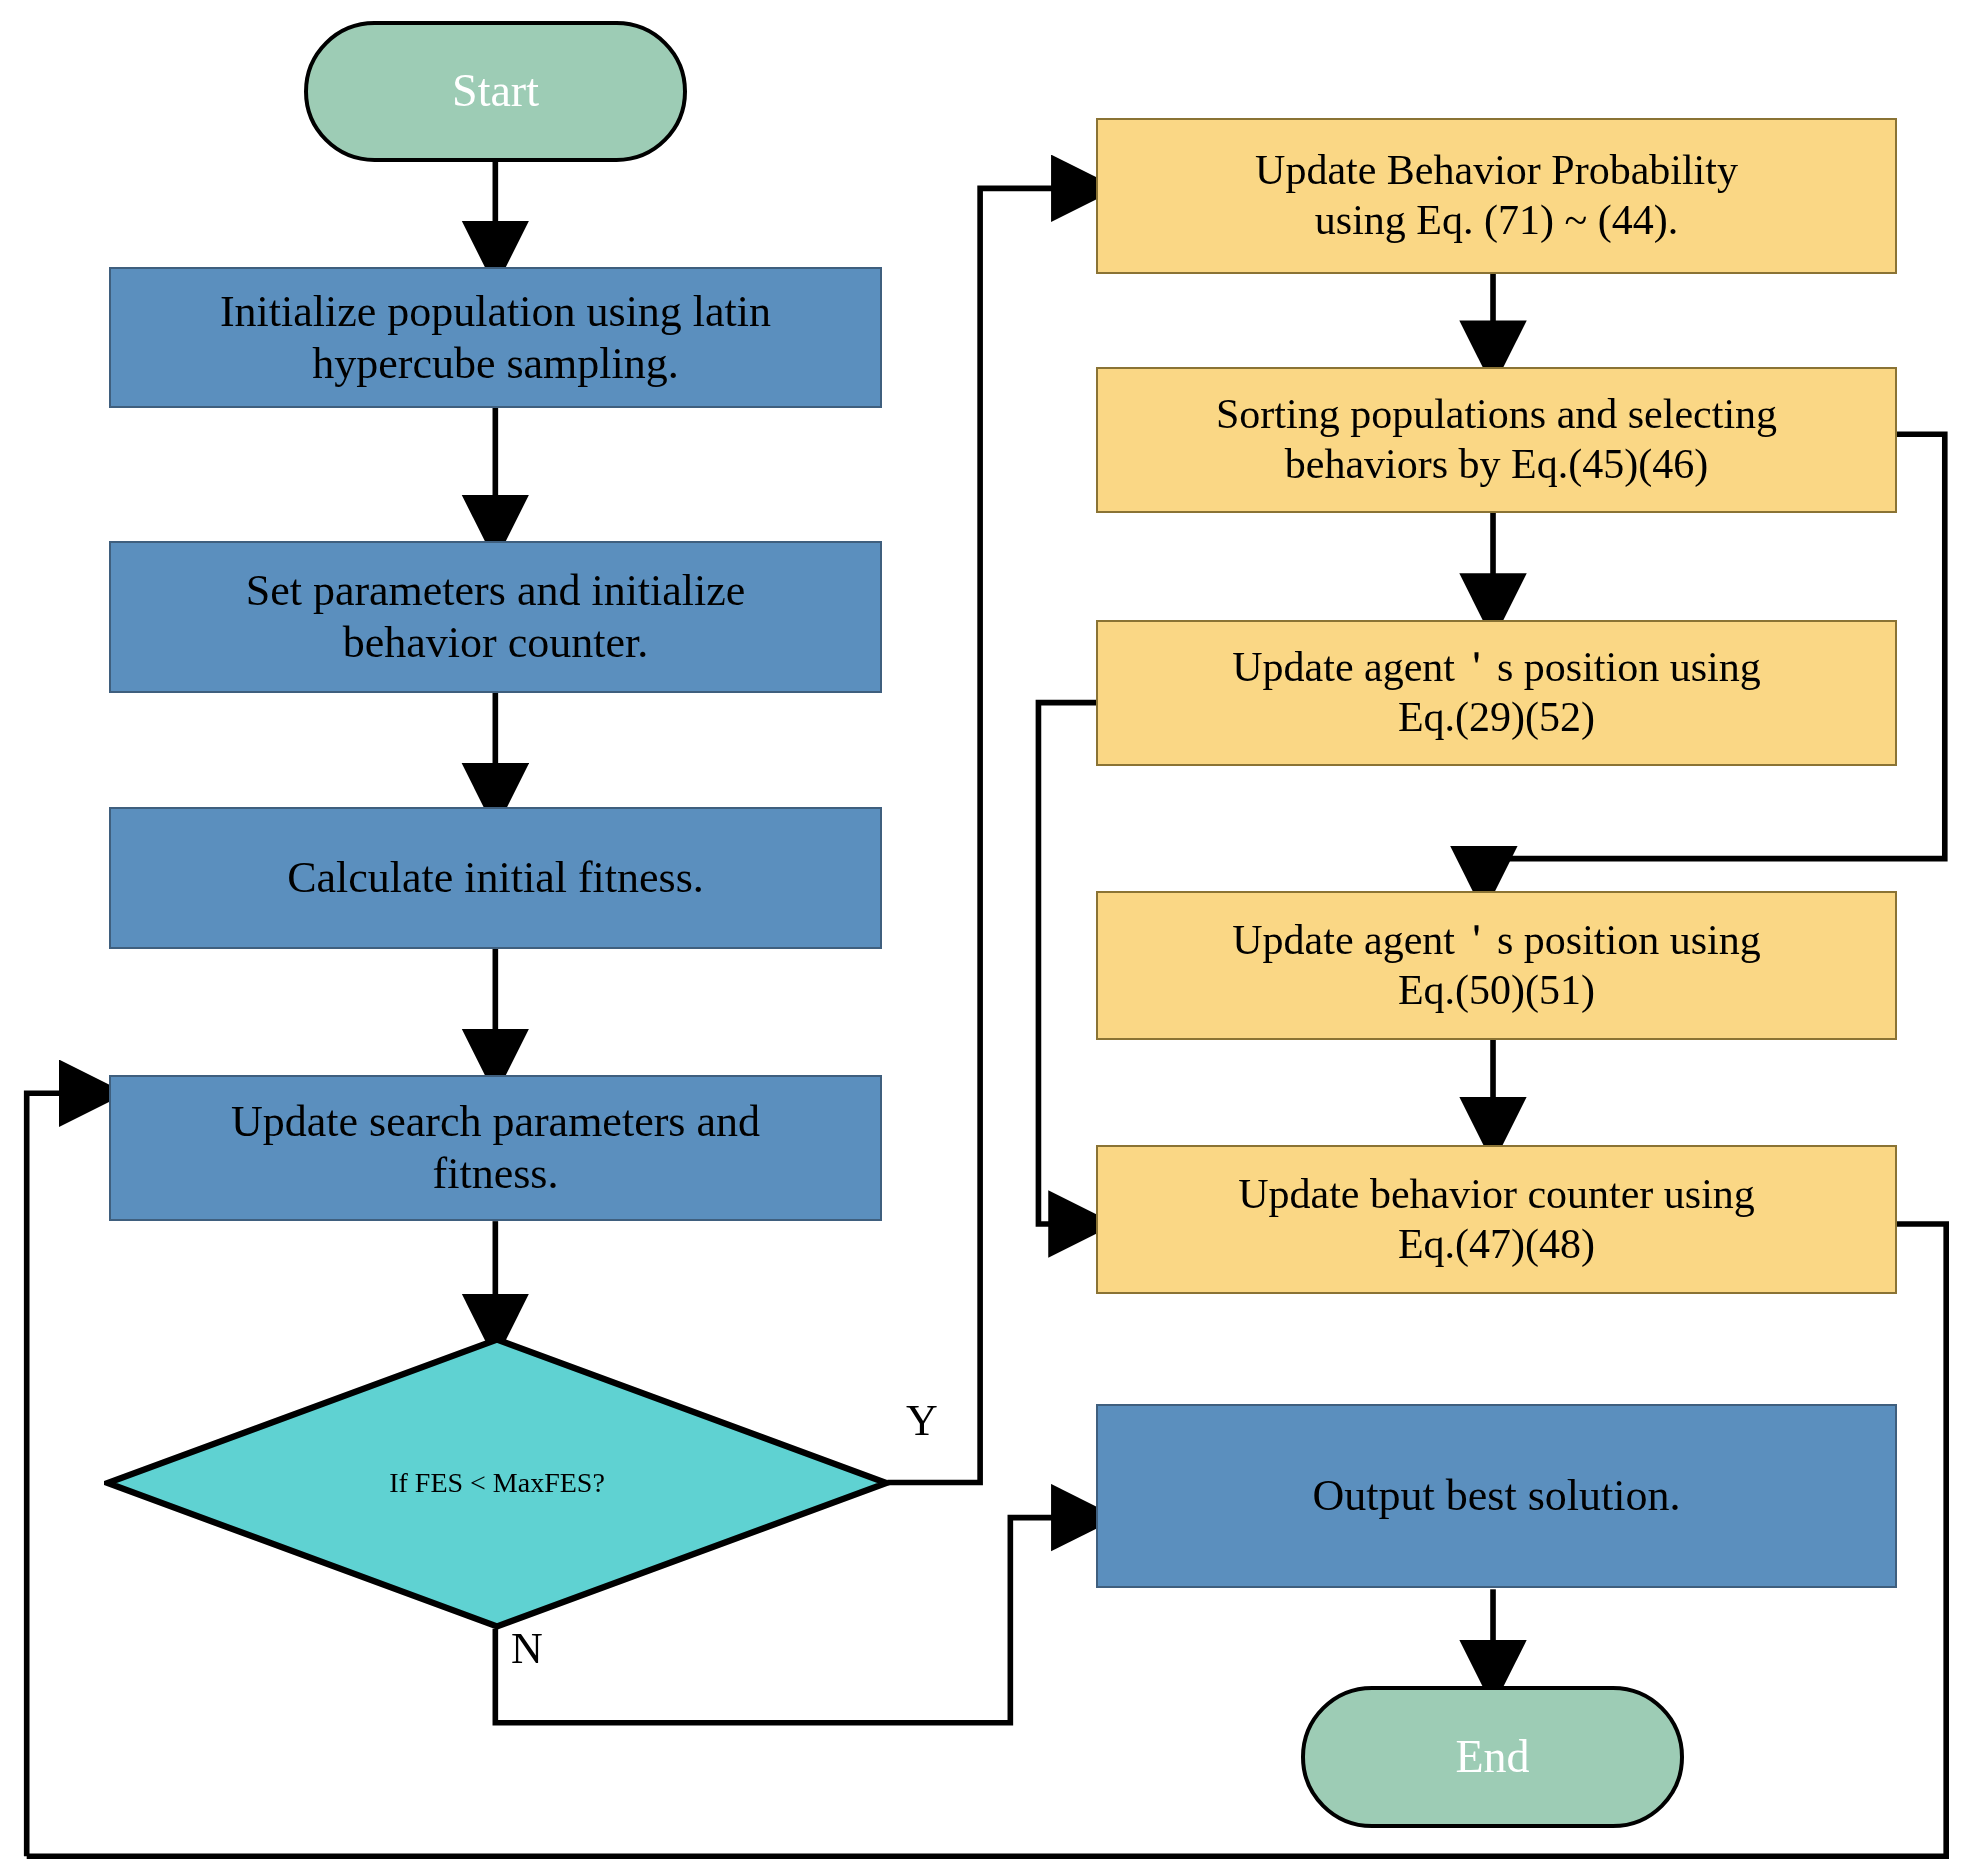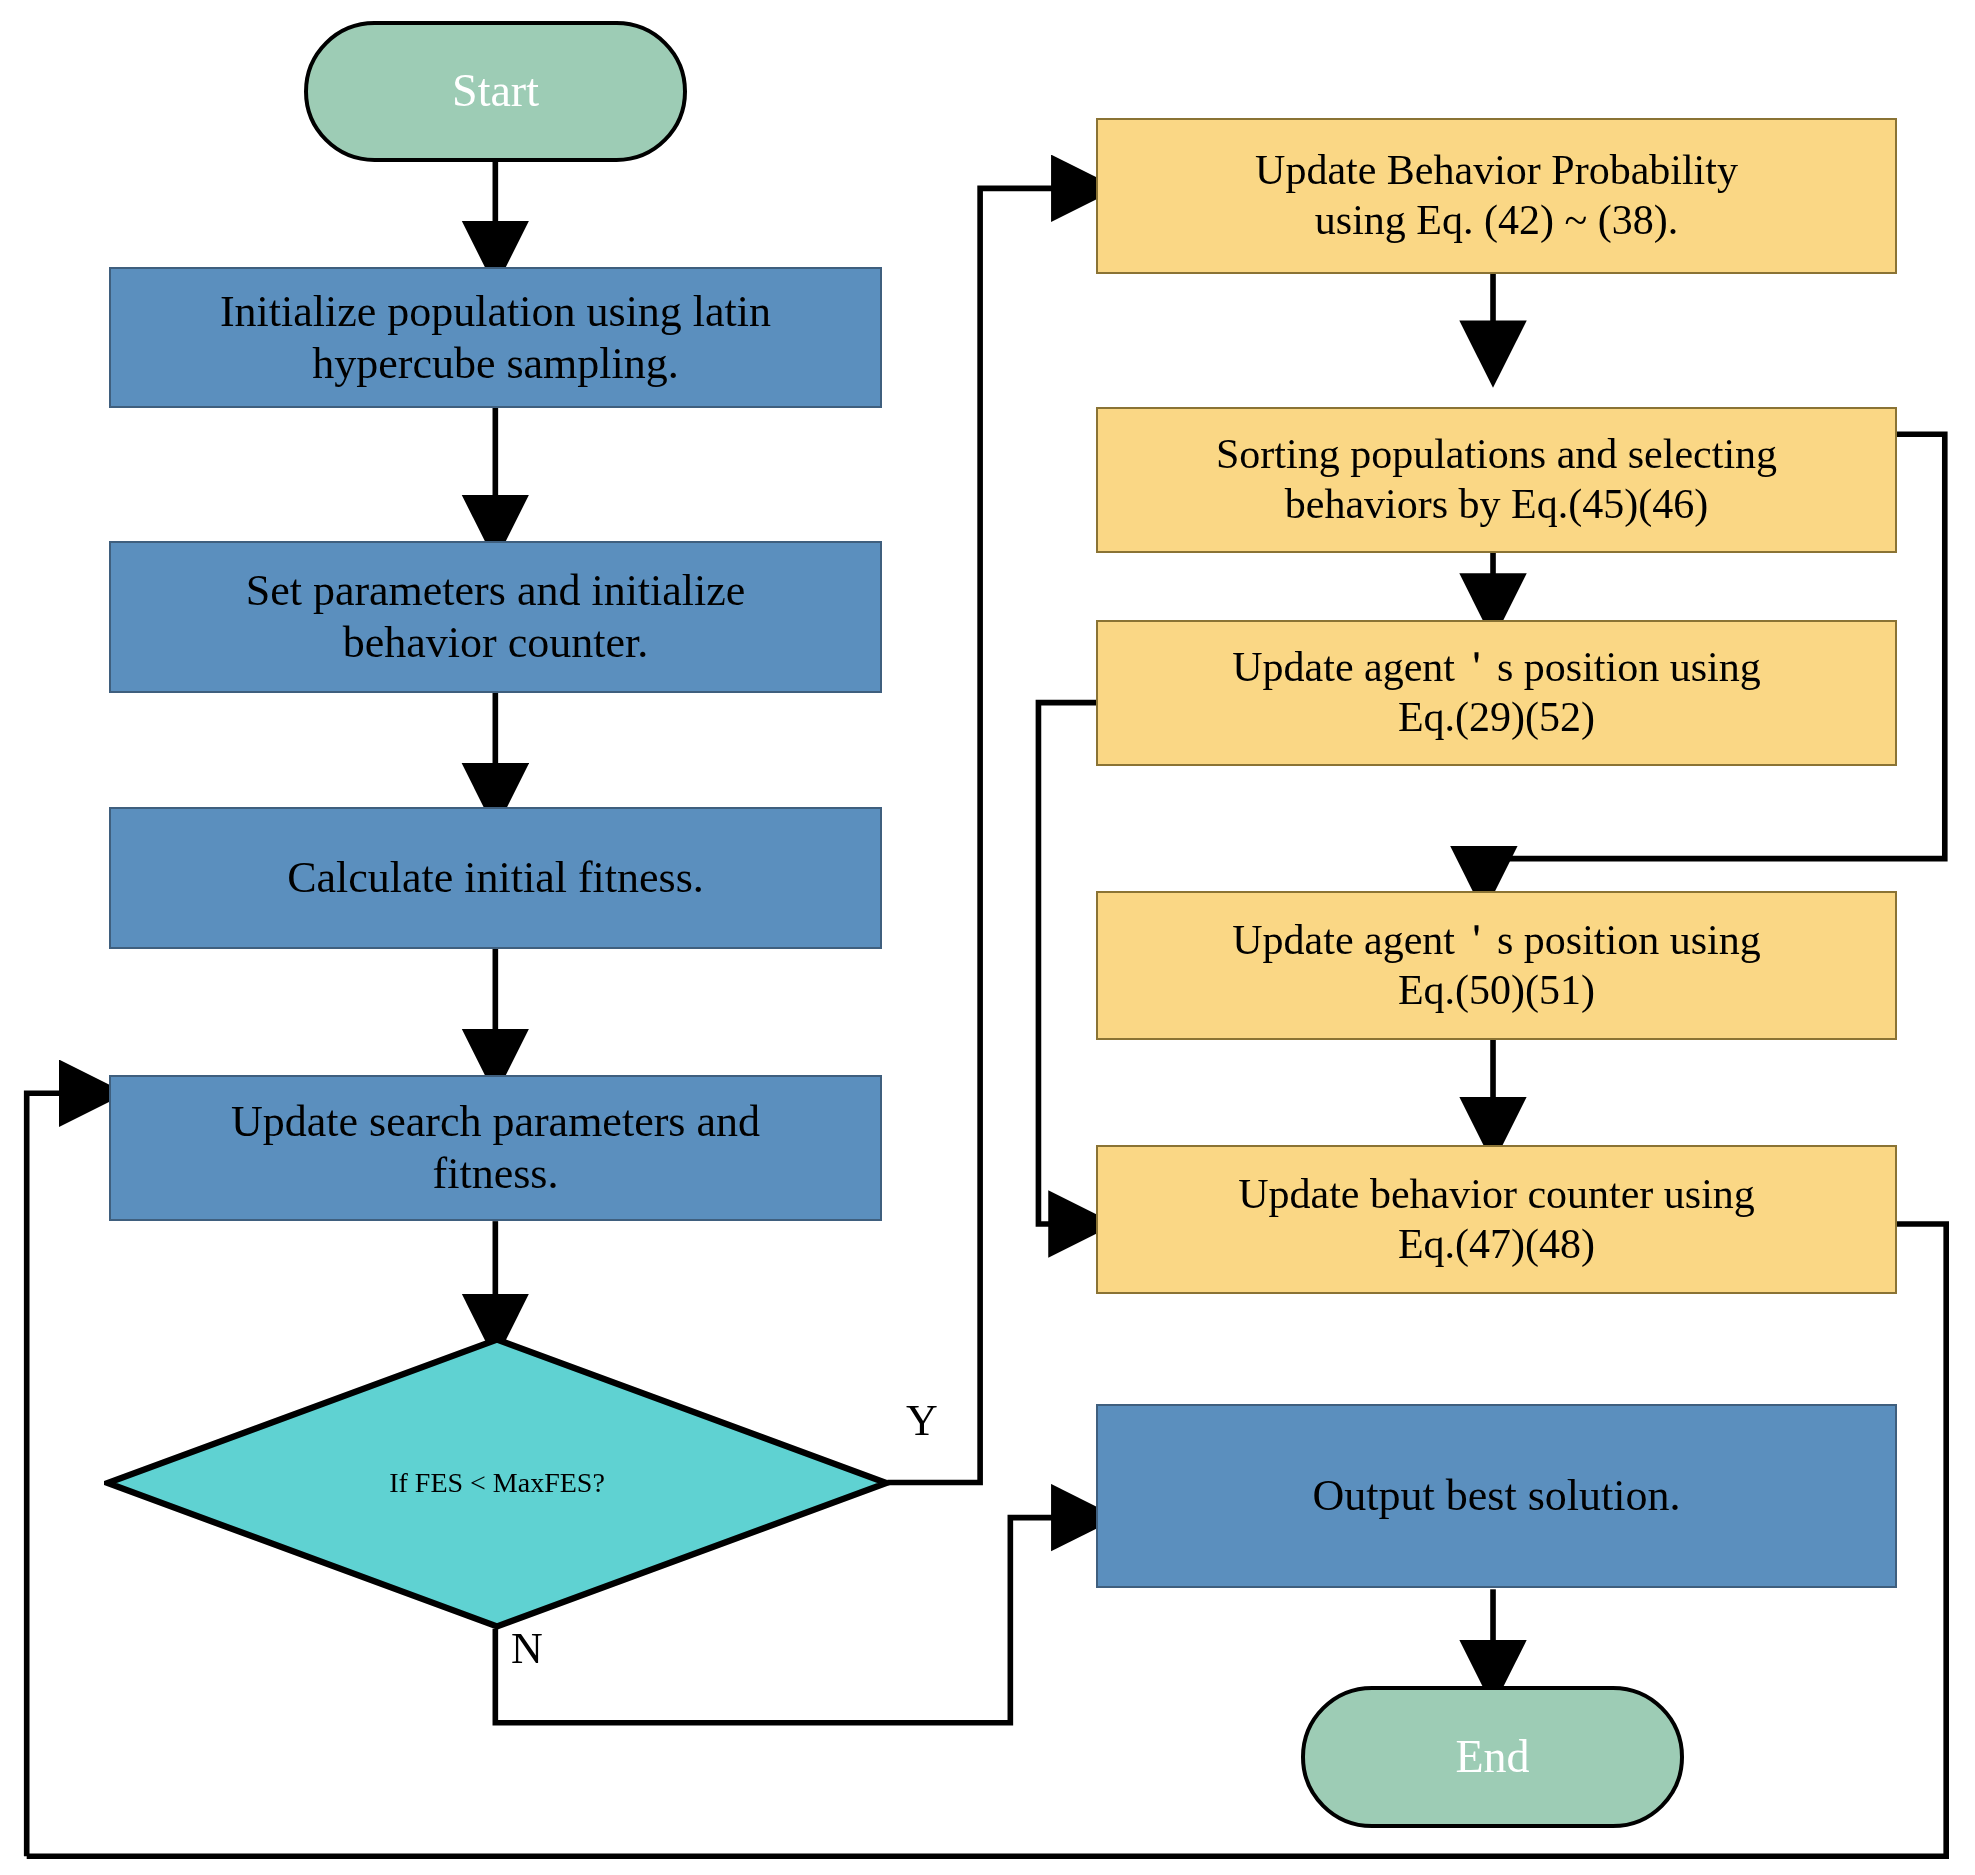--- a/index.html
+++ b/index.html
@@ -145,23 +145,23 @@
 fitness.</div>
 
   <div class="node decision-wrap" style="left:104px; top:1336px; width:786px; height:294px;">
     <svg class="decision-svg" viewBox="0 0 1118 418" preserveAspectRatio="none" xmlns="http://www.w3.org/2000/svg">
       <polygon points="559,5 1113,209 559,413 5,209" fill="#5FD2D2" stroke="#000000" stroke-width="9"></polygon>
     </svg>
     <span class="decision-label">If FES &lt; MaxFES?</span>
   </div>
 
   <div class="node process-yellow" style="left:1096px; top:118px; width:801px; height:156px;">Update Behavior Probability
-using Eq. (42) ~ (38).</div>
+using Eq. (71) ~ (44).</div>
 
-  <div class="node process-yellow" style="left:1096px; top:367px; width:801px; height:146px;margin-top:40px;">Sorting populations and selecting
+  <div class="node process-yellow" style="left:1096px; top:367px; width:801px; height:146px;">Sorting populations and selecting
 behaviors by Eq.(45)(46)</div>
 
   <div class="node process-yellow" style="left:1096px; top:620px; width:801px; height:146px;">Update agent＇s position using
 Eq.(29)(52)</div>
 
   <div class="node process-yellow" style="left:1096px; top:891px; width:801px; height:149px;">Update agent＇s position using
 Eq.(50)(51)</div>
 
   <div class="node process-yellow" style="left:1096px; top:1145px; width:801px; height:149px;">Update behavior counter using
 Eq.(47)(48)</div>

